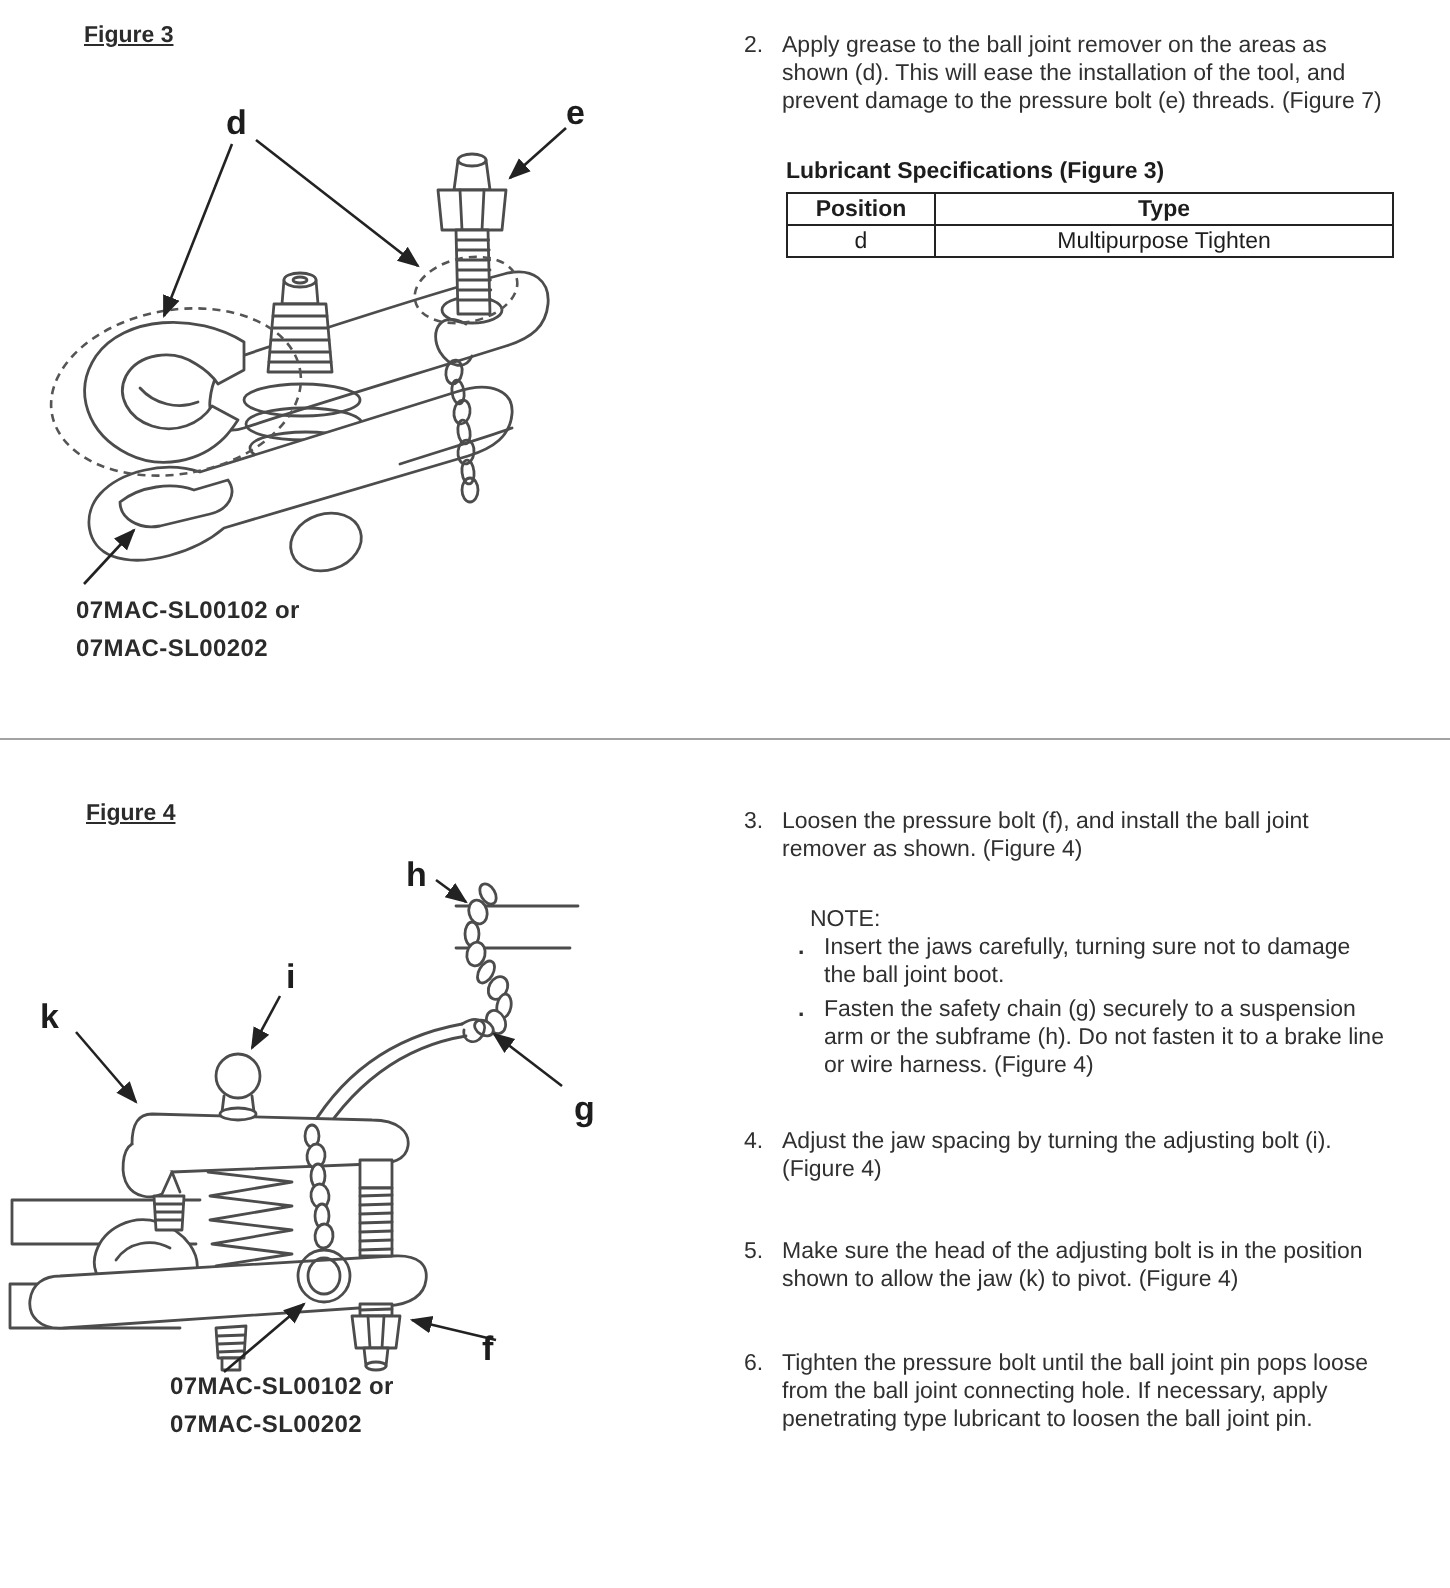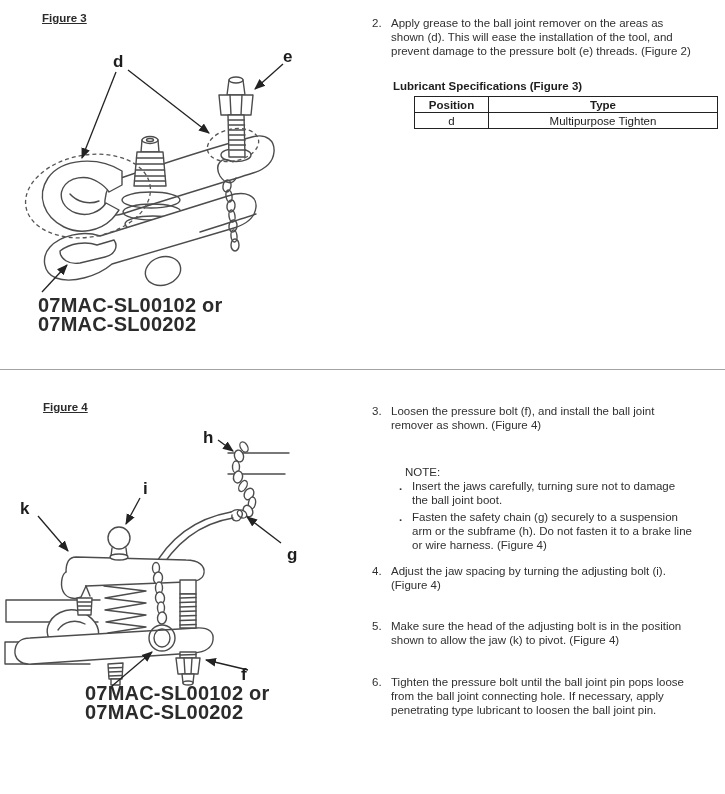--- a/index.html
+++ b/index.html
@@ -2,32 +2,32 @@
 <html><head>
 <meta charset="utf-8">
 <style>
   html,body{margin:0;padding:0;background:#fff;}
   .page{
     position:relative;width:725px;height:794px;background:#ffffff;
     font-family:"Liberation Sans","DejaVu Sans",sans-serif;color:#303030;overflow:hidden;
   }
   .fig-label{position:absolute;font-size:11.5px;font-weight:bold;color:#2b2b2b;text-decoration:underline;}
   .fig-svg{position:absolute;}
-  .part-number{position:absolute;font-size:20px;font-weight:bold;line-height:19px;color:#2b2b2b;letter-spacing:0.2px;}
+  .part-number{position:absolute;font-size:12px;font-weight:bold;line-height:19px;color:#2b2b2b;letter-spacing:0.2px;}
   .divider{position:absolute;left:0;top:369px;width:725px;height:0;border-top:1px solid #a3a3a3;}
   .step{position:absolute;left:372px;width:335px;display:flex;font-size:11.5px;line-height:14px;}
   .step .num{flex:none;width:19px;}
   .step .txt{flex:1;white-space:pre-line;}
   .table-title{position:absolute;left:393px;top:80px;font-size:11.5px;font-weight:bold;color:#1d1d1d;}
-  .spec-table{position:absolute;left:393px;top:96px;width:304px;border-collapse:collapse;font-size:11.5px;color:#1d1d1d;table-layout:fixed;margin-left:21px;}
+  .spec-table{position:absolute;left:393px;top:96px;width:304px;border-collapse:collapse;font-size:11.5px;color:#1d1d1d;table-layout:fixed;}
   .spec-table th,.spec-table td{border:1px solid #222;text-align:center;height:15px;padding:0 2px;}
   .spec-table th{font-weight:bold;}
   .spec-table .col-pos{width:69px;}
   .note-block{position:absolute;left:393px;width:317px;font-size:11.5px;line-height:14px;}
-  .note-label{margin:12px 0 0 0;padding-left:12px;}
+  .note-label{margin:0 0 0 0;padding-left:12px;}
   .bullet{display:flex;margin-top:0;}
   .bullet + .bullet{margin-top:3px;}
   .bullet .b{flex:none;width:19px;padding-left:6px;box-sizing:border-box;font-weight:bold;}
   .bullet .txt{flex:1;white-space:pre-line;}
   .note-inline{position:absolute;left:393px;width:317px;font-size:11.5px;line-height:14px;white-space:pre-line;}
   svg text.callout{font-family:"Liberation Sans","DejaVu Sans",sans-serif;font-size:17px;font-weight:bold;fill:#1d1d1d;}
 </style>
 </head>
 <body>
 
@@ -231,21 +231,21 @@
 
   <div class="part-number" style="left:85px;top:684px;">
     <div>07MAC-SL00102 or</div>
     <div>07MAC-SL00202</div>
   </div>
 
   <div class="step" style="top:16px;">
     <span class="num">2.</span>
     <span class="txt">Apply grease to the ball joint remover on the areas as
 shown (d). This will ease the installation of the tool, and
-prevent damage to the pressure bolt (e) threads. (Figure 2)</span>
+prevent damage to the pressure bolt (e) threads. (Figure 7)</span>
   </div>
 
   <div class="table-title">Lubricant Specifications (Figure 3)</div>
   <table class="spec-table">
     <tbody>
         <tr>
       <th class="col-pos">Position</th>
       <th>Type</th>
     </tr>
     <tr>

